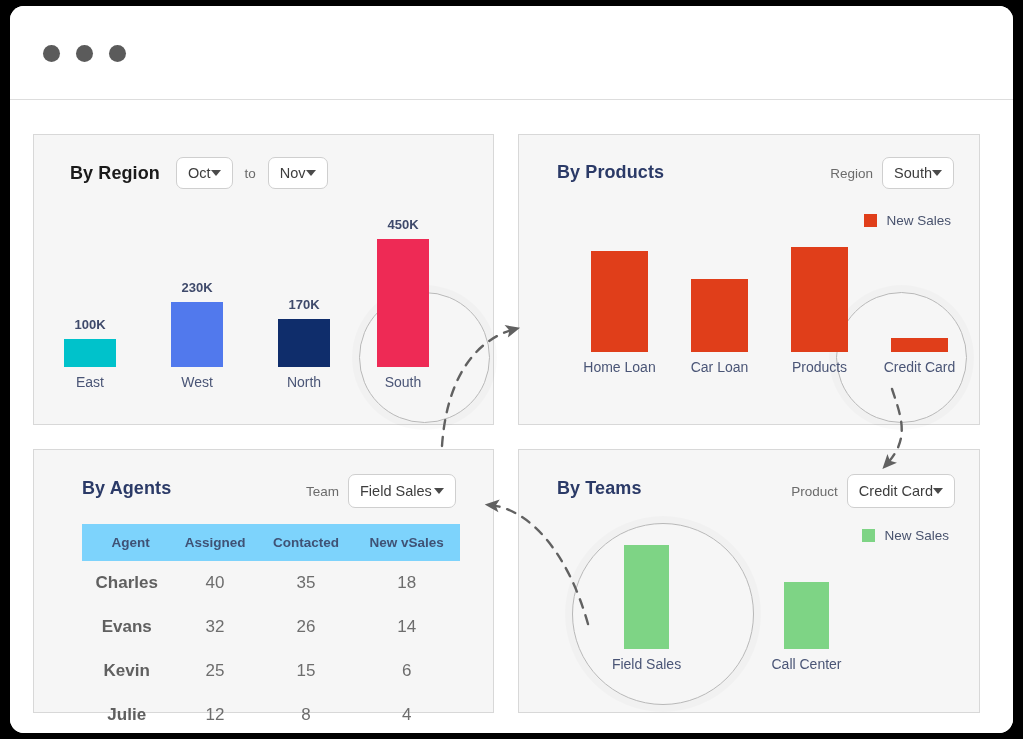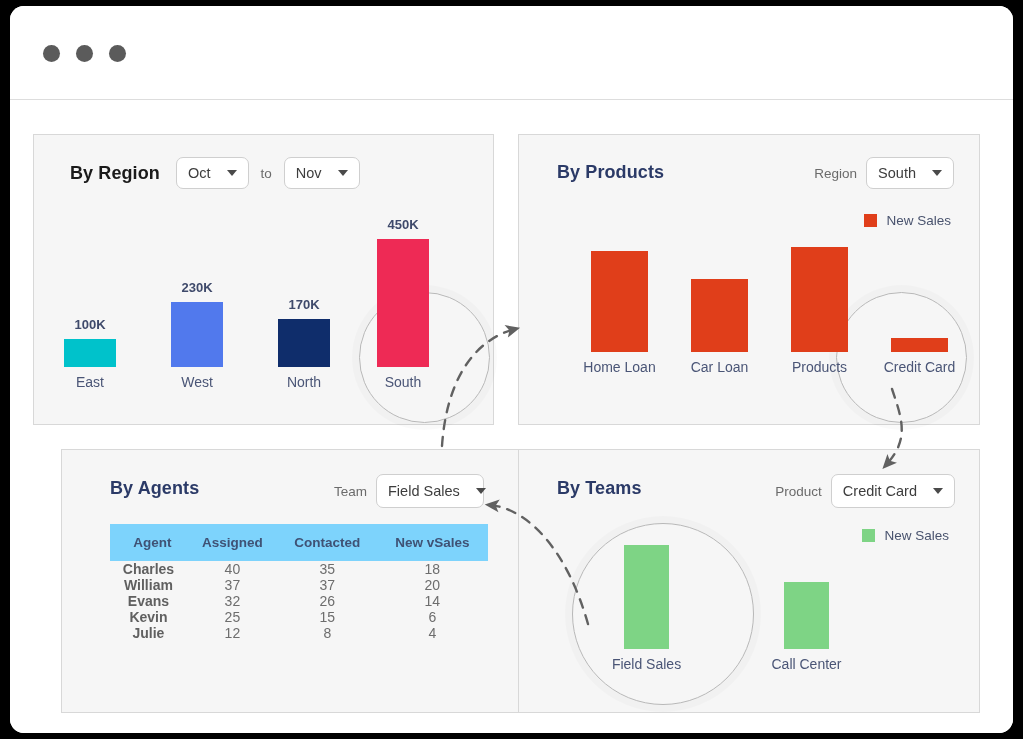--- a/index.html
+++ b/index.html
@@ -58,21 +58,21 @@
   }
 
   .panel {
     position: absolute;
     background: #f6f6f6;
     border: 1px solid #d8d8d8;
   }
 
   #panel-region   { left: 23px;  top: 33px;  width: 461px; height: 291px; }
   #panel-products { left: 508px; top: 33px;  width: 462px; height: 291px; }
-  #panel-agents   { left: 23px;  top: 348px; width: 461px; height: 264px; margin-left: 28px; }
+  #panel-agents   { left: 23px;  top: 348px; width: 461px; height: 264px; }
   #panel-teams    { left: 508px; top: 348px; width: 462px; height: 264px; }
 
   .panel-title {
     position: absolute;
     font-size: 18px;
     font-weight: bold;
     color: #2b3a67;
     letter-spacing: 0.1px;
     white-space: nowrap;
   }
@@ -87,21 +87,21 @@
   }
   .ctrl-label {
     font-size: 13.5px;
     color: #6b6b6b;
     white-space: nowrap;
   }
   .dropdown {
     display: inline-flex;
     align-items: center;
     justify-content: center;
-    gap: 16px;
+    gap: 0;
     background: #ffffff;
     border: 1px solid #cfcfcf;
     border-radius: 7px;
     height: 32px;
     padding: 0 11px;
     font-size: 14.5px;
     color: #3d3d3d;
     white-space: nowrap;
     cursor: pointer;
   }
@@ -200,23 +200,23 @@
   .agents-table th {
     background: #7dd3fc;
     color: #3f5275;
     font-size: 13.5px;
     font-weight: bold;
     padding: 11px 0;
     text-align: center;
   }
   .agents-table th:first-child { padding-left: 8px; }
   .agents-table td {
-    font-size: 14px;
+    font-size: 17px;
     color: #6d6d6d;
-    padding: 0 0;
+    padding: 12px 0;
     text-align: center;
   }
   .agents-table td.name {
     font-weight: bold;
     color: #606060;
   }
 
   
   #connectors {
     position: absolute;
@@ -345,26 +345,20 @@
               <th>Contacted</th>
               <th>New vSales</th>
             </tr>
           </thead>
         <tbody>
             <tr>
               <td class="name">Charles</td>
               <td>40</td>
               <td>35</td>
               <td>18</td>
-            </tr>
-            <tr>
-              <td class="name">William</td>
-              <td>37</td>
-              <td>37</td>
-              <td>20</td>
             </tr>
             <tr>
               <td class="name">Evans</td>
               <td>32</td>
               <td>26</td>
               <td>14</td>
             </tr>
             <tr>
               <td class="name">Kevin</td>
               <td>25</td>

